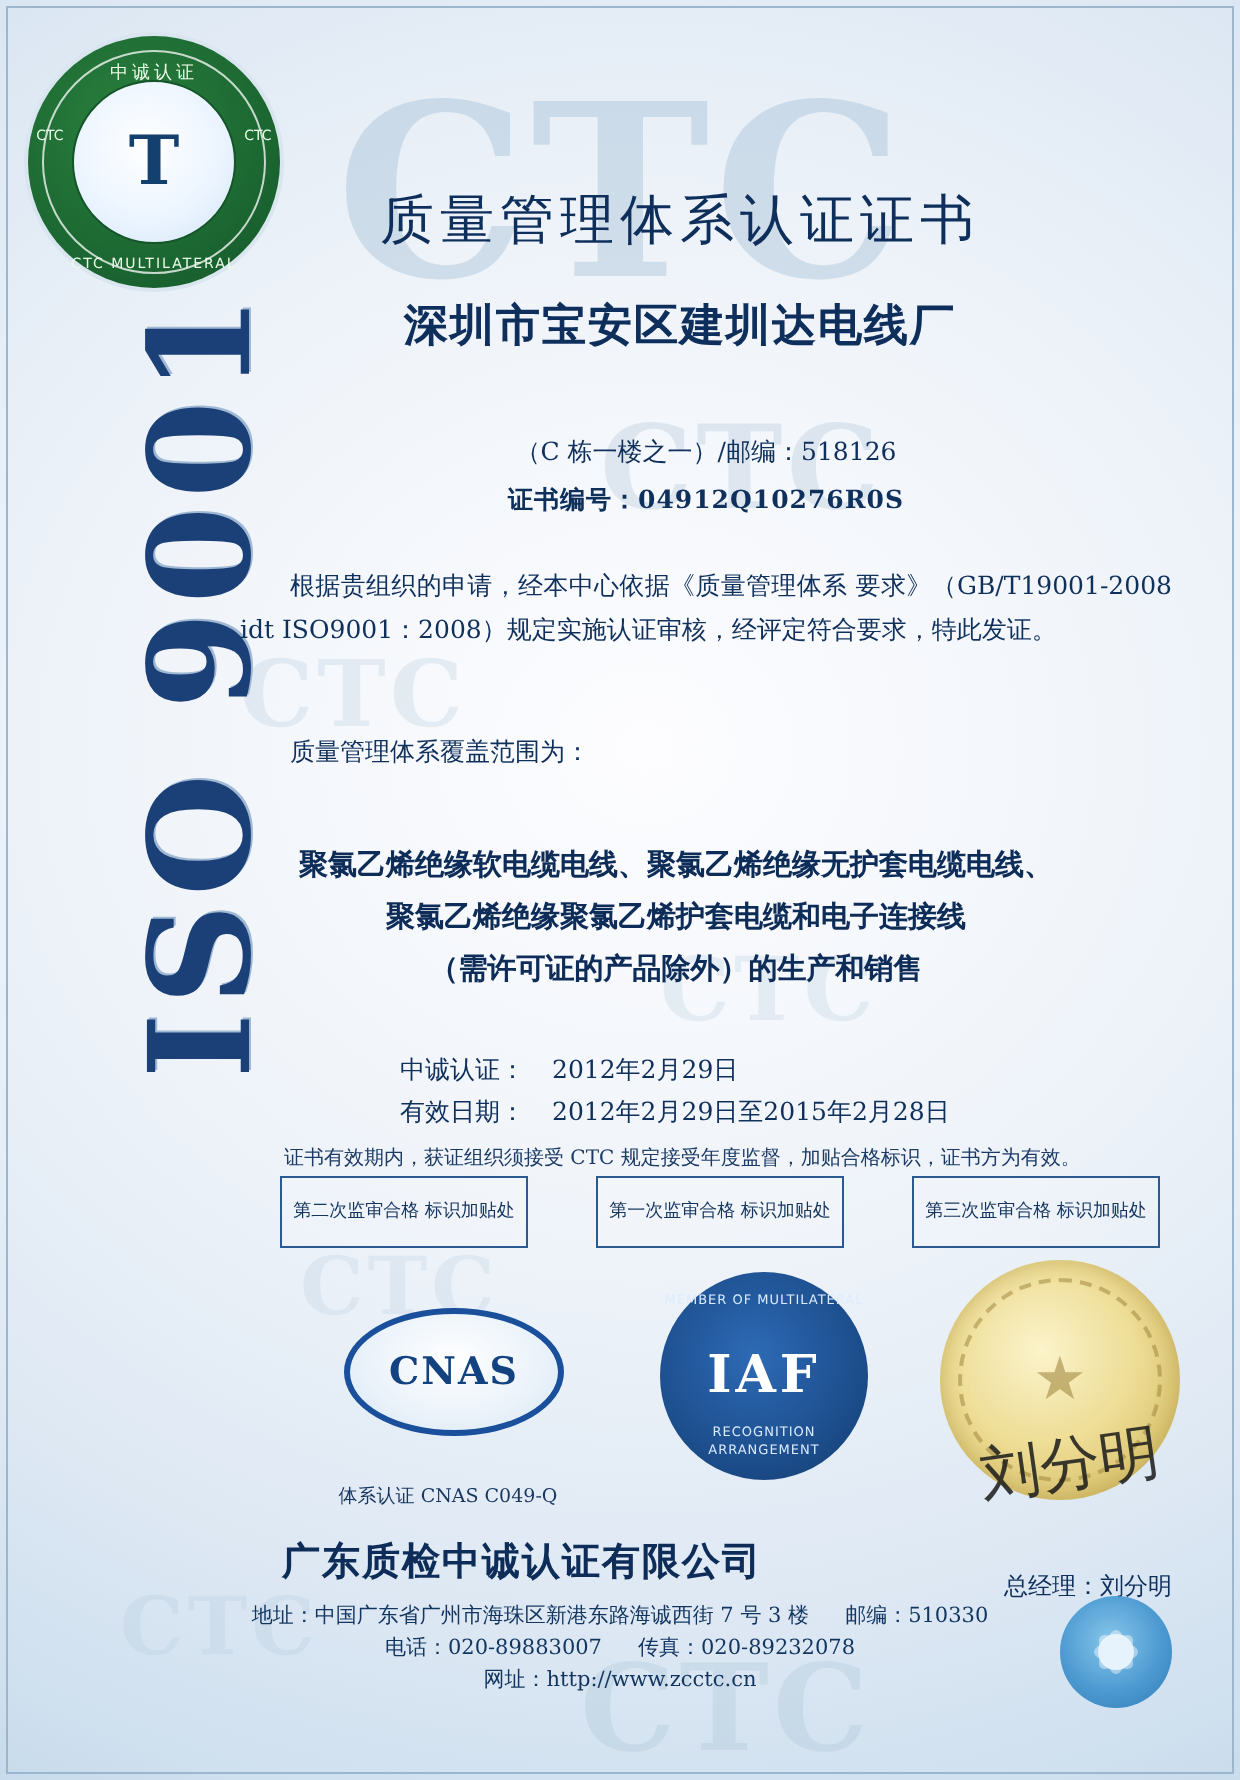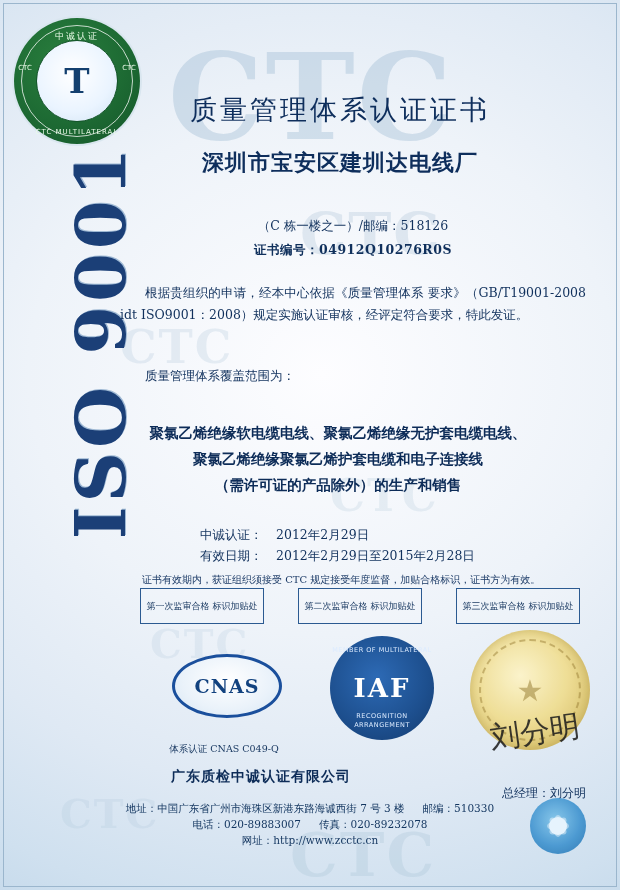--- a/index.html
+++ b/index.html
@@ -342,21 +342,21 @@
   }
 
   
   .issuer {
     position: absolute;
     left: 12px; right: 0;
     top: 768px;
     text-align: center;
     font-family: "DejaVu Serif", "Liberation Serif", serif;
     font-weight: bold;
-    font-size: 14px;
+    font-size: 19px;
     letter-spacing: 1px;
     color: #0d2c58;
     padding-right: 110px;
   }
   .foot {
     position: absolute;
     left: 60px; right: 60px;
     top: 800px;
     text-align: center;
     font-family: "DejaVu Serif", "Liberation Serif", serif;
@@ -440,23 +440,23 @@
       <span class="lbl">中诚认证：</span><span>2012年2月29日</span>
     </div>
     <div>
       <span class="lbl">有效日期：</span><span>2012年2月29日至2015年2月28日</span>
     </div>
   </div>
 
   <div class="note">证书有效期内，获证组织须接受 CTC 规定接受年度监督，加贴合格标识，证书方为有效。</div>
 
   <div class="stamps">
+    <div class="stamp-box">第二次监审合格
+标识加贴处</div>
     <div class="stamp-box">第一次监审合格
-标识加贴处</div>
-    <div class="stamp-box">第二次监审合格
 标识加贴处</div>
     <div class="stamp-box">第三次监审合格
 标识加贴处</div>
   </div>
 
   <div class="cnas">CNAS</div>
   <div class="cnas-caption">体系认证
 CNAS C049-Q</div>
 
   <div class="iaf">

